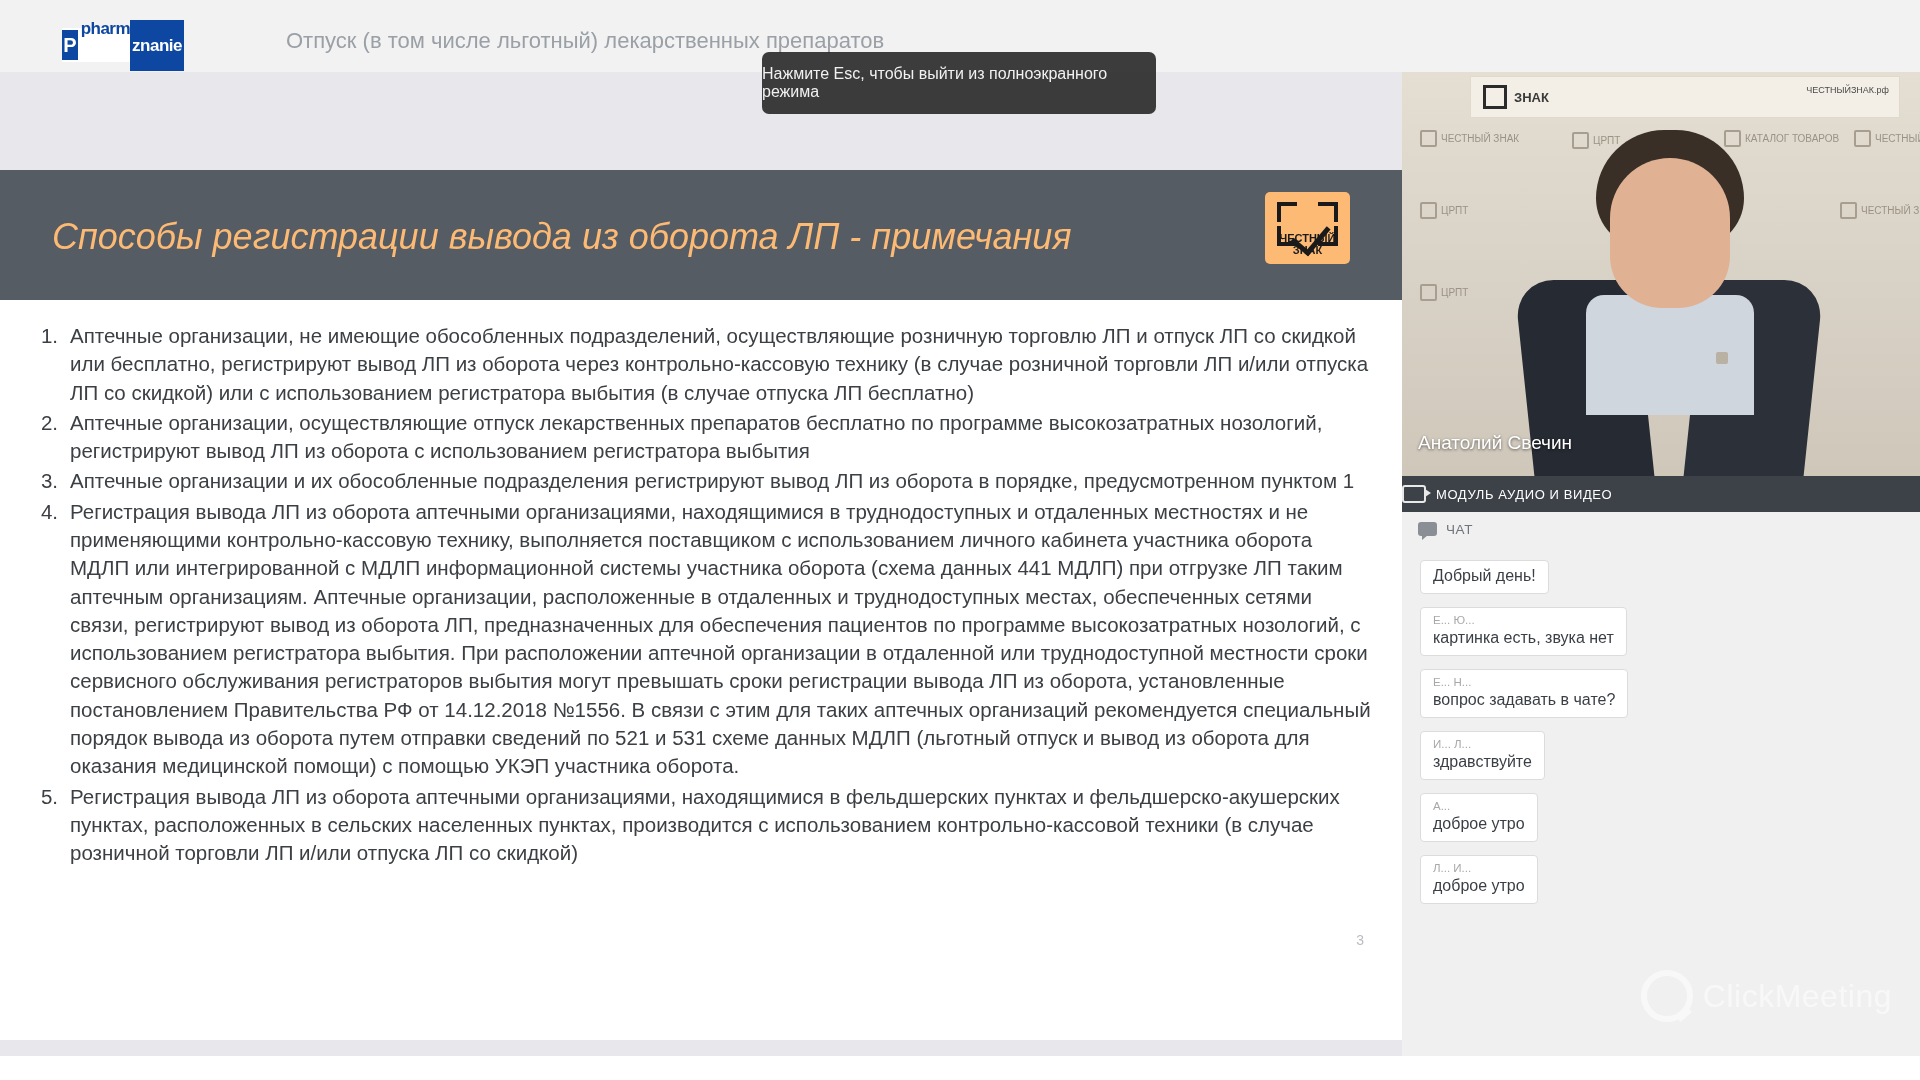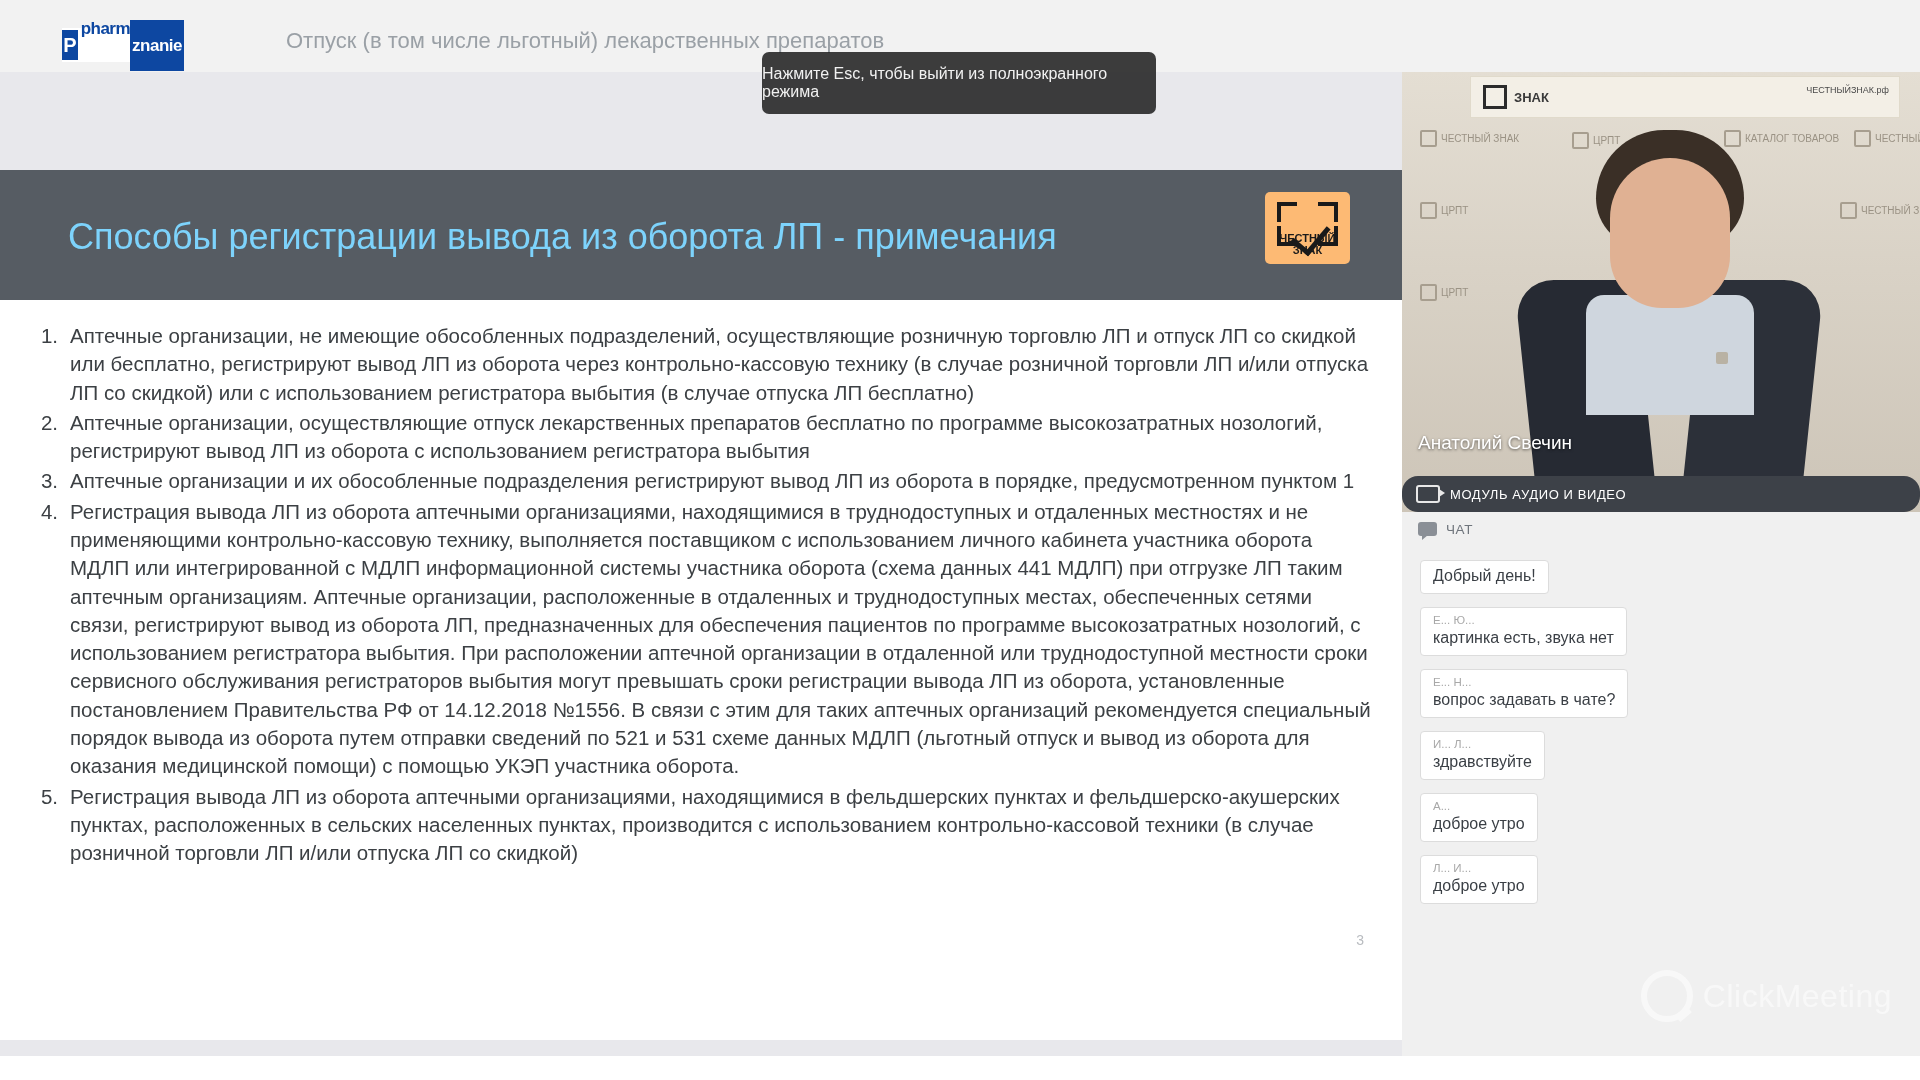--- a/index.html
+++ b/index.html
@@ -104,24 +104,25 @@
     background: #ffffff;
   }
   .slide-header {
     position: absolute;
     left: 0; top: 0;
     width: 1402px; height: 130px;
     background: #565c63;
   }
   .slide-title {
     position: absolute;
-    left: 68px; top: 46px;
+    left: 52px; top: 46px;
     font-size: 36px;
-    color: #7dd3fc;
+    color: #fdba74;
     font-weight: normal;
+    font-style: italic;
   }
   .zn-badge {
     position: absolute;
     right: 52px; top: 22px;
     width: 85px; height: 72px;
     background: #fdba74;
     border-radius: 5px;
   }
   .zn-badge .corners {
     position: absolute;
@@ -316,23 +317,21 @@
     color: #ffffff;
     text-shadow: 0 1px 3px rgba(0,0,0,.6);
   }
   .module-bar {
     position: absolute;
     left: 0; bottom: 0;
     width: 518px; height: 36px;
     background: #3d4148;
     display: flex;
     align-items: center;
-    padding-left: 14px;
     box-sizing: border-box;
-    border-radius: 16px;
   }
   .module-bar .cam-icon {
     width: 20px; height: 14px;
     border: 2px solid #e8e8e8;
     border-radius: 3px;
     position: relative;
     margin-right: 10px;
   }
   .module-bar .cam-icon::after {
     content: "";

